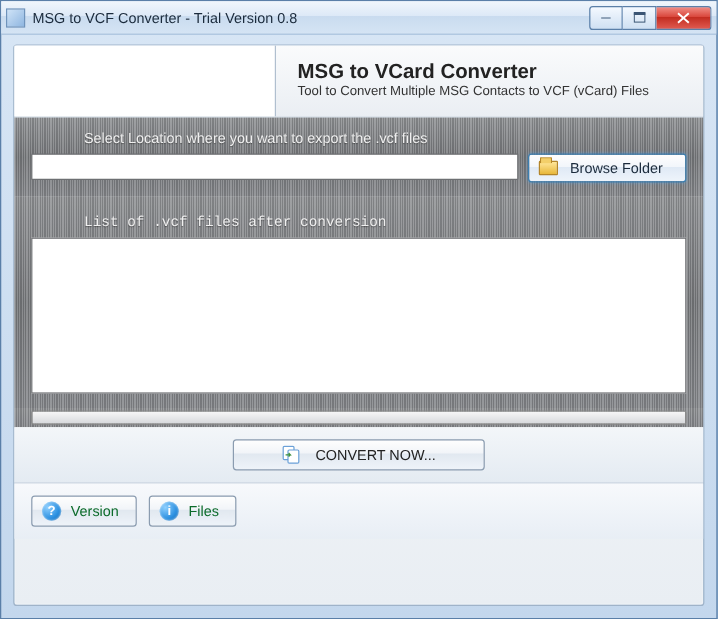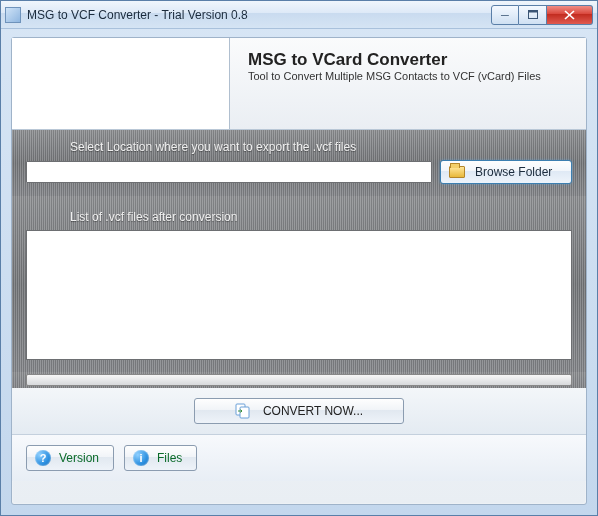--- a/index.html
+++ b/index.html
@@ -55,21 +55,21 @@
   .win-btn.min span, .win-btn.max span { color:#3a5574;}
   .client {
     position:absolute;
     top:36px; left:10px; right:10px; bottom:10px;
     background: linear-gradient(to bottom,#fdfdfd,#e9eef3);
     border:1px solid #9fb3c9;
     border-radius:3px;
     box-shadow: inset 0 0 2px rgba(255,255,255,.8);
   }
   .header-area {
-    height:92px;
+    height:60px;
     display:flex;
     border-bottom:1px solid #b9c7d6;
   }
   .logo-box {
     width:218px;
     background:#fff;
     border-right:1px solid #b0bfcf;
   }
   .header-text {
     flex:1;
@@ -79,21 +79,21 @@
   .header-title { font-size:17px; font-weight:bold; color:#222; }
   .header-sub { font-size:11px; color:#333; margin-top:0; }
   .steel {
     background:
       repeating-linear-gradient(90deg, rgba(255,255,255,.15) 0 1px, rgba(0,0,0,.1) 1px 2px),
       linear-gradient(to bottom,#8e9093 0%,#76787b 50%,#84868a 100%);
     padding:10px 14px 12px 14px;
     color:#fff;
   }
   .steel-label { font-size:12px; margin-bottom:6px; color:#f0f0f0; text-shadow:0 1px 1px rgba(0,0,0,.4);margin-left:44px;}
-  .row { display:flex; gap:8px; align-items:center; }
+  .row { display:flex; gap:8px; align-items:flex-start; }
   .path-input {
     flex:1; height:22px;
     background:#fff; border:1px solid #6d6f72;
     border-radius:1px;
     padding:0 4px; font-size:12px; color:#222;
   }
   .browse-btn {
     width:132px; height:24px;
     background: linear-gradient(to bottom,#fefefe 0%,#f2f6fb 45%,#dfe9f5 46%,#eef4fb 100%);
     border:1px solid #3c7fb1;
@@ -113,21 +113,21 @@
     content:""; position:absolute; top:-4px; left:0;
     width:8px; height:4px;
     background:#f3cf6a; border:1px solid #b4862a; border-bottom:none;
     border-radius:1px 1px 0 0;
   }
   .list-box {
     width:100%; height:130px;
     background:#fff; border:1px solid #6d6f72;
     margin-top:4px;
   }
-  .steel.second { padding-top:14px; }
+  .steel.second { padding-top:14px;font-family:Liberation Mono, monospace; }
   .progress-strip {
     height:16px;
     background:
       repeating-linear-gradient(90deg, rgba(255,255,255,.15) 0 1px, rgba(0,0,0,.1) 1px 2px),
       linear-gradient(to bottom,#8e9093,#84868a);
     padding:0 14px 0 14px;
     display:flex; align-items:center;
   }
   .progress-bar {
     width:100%; height:12px;

